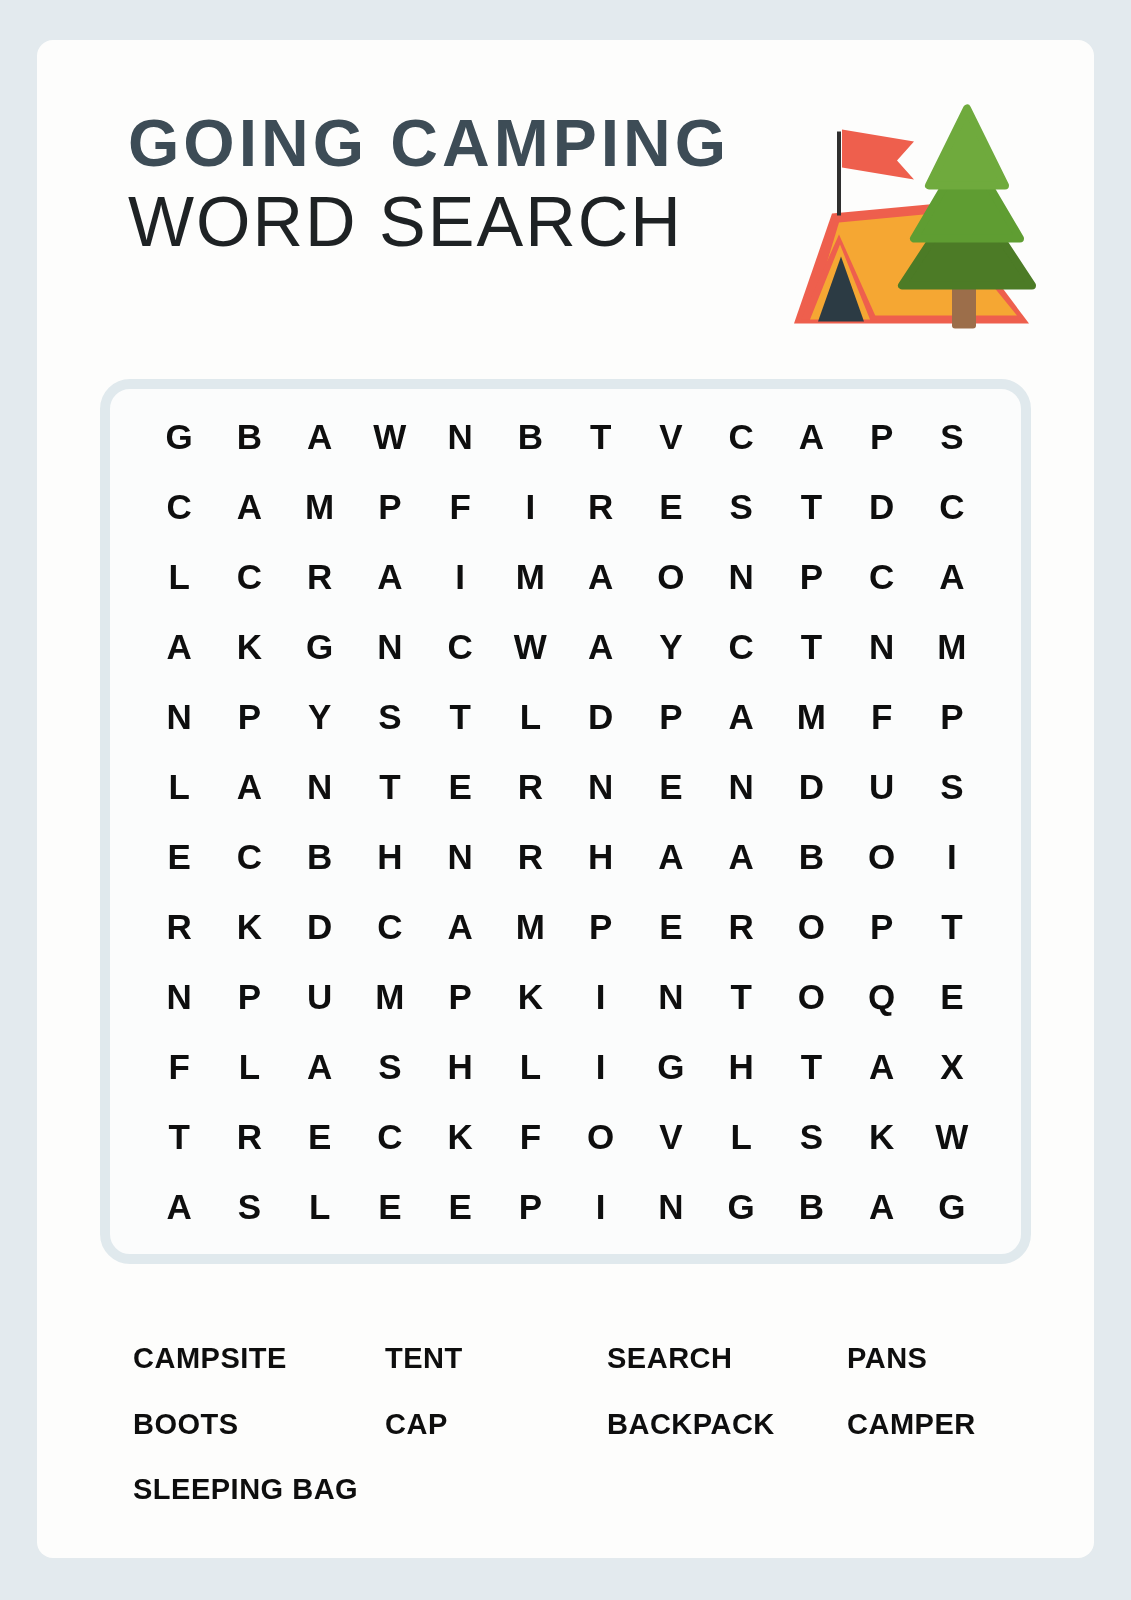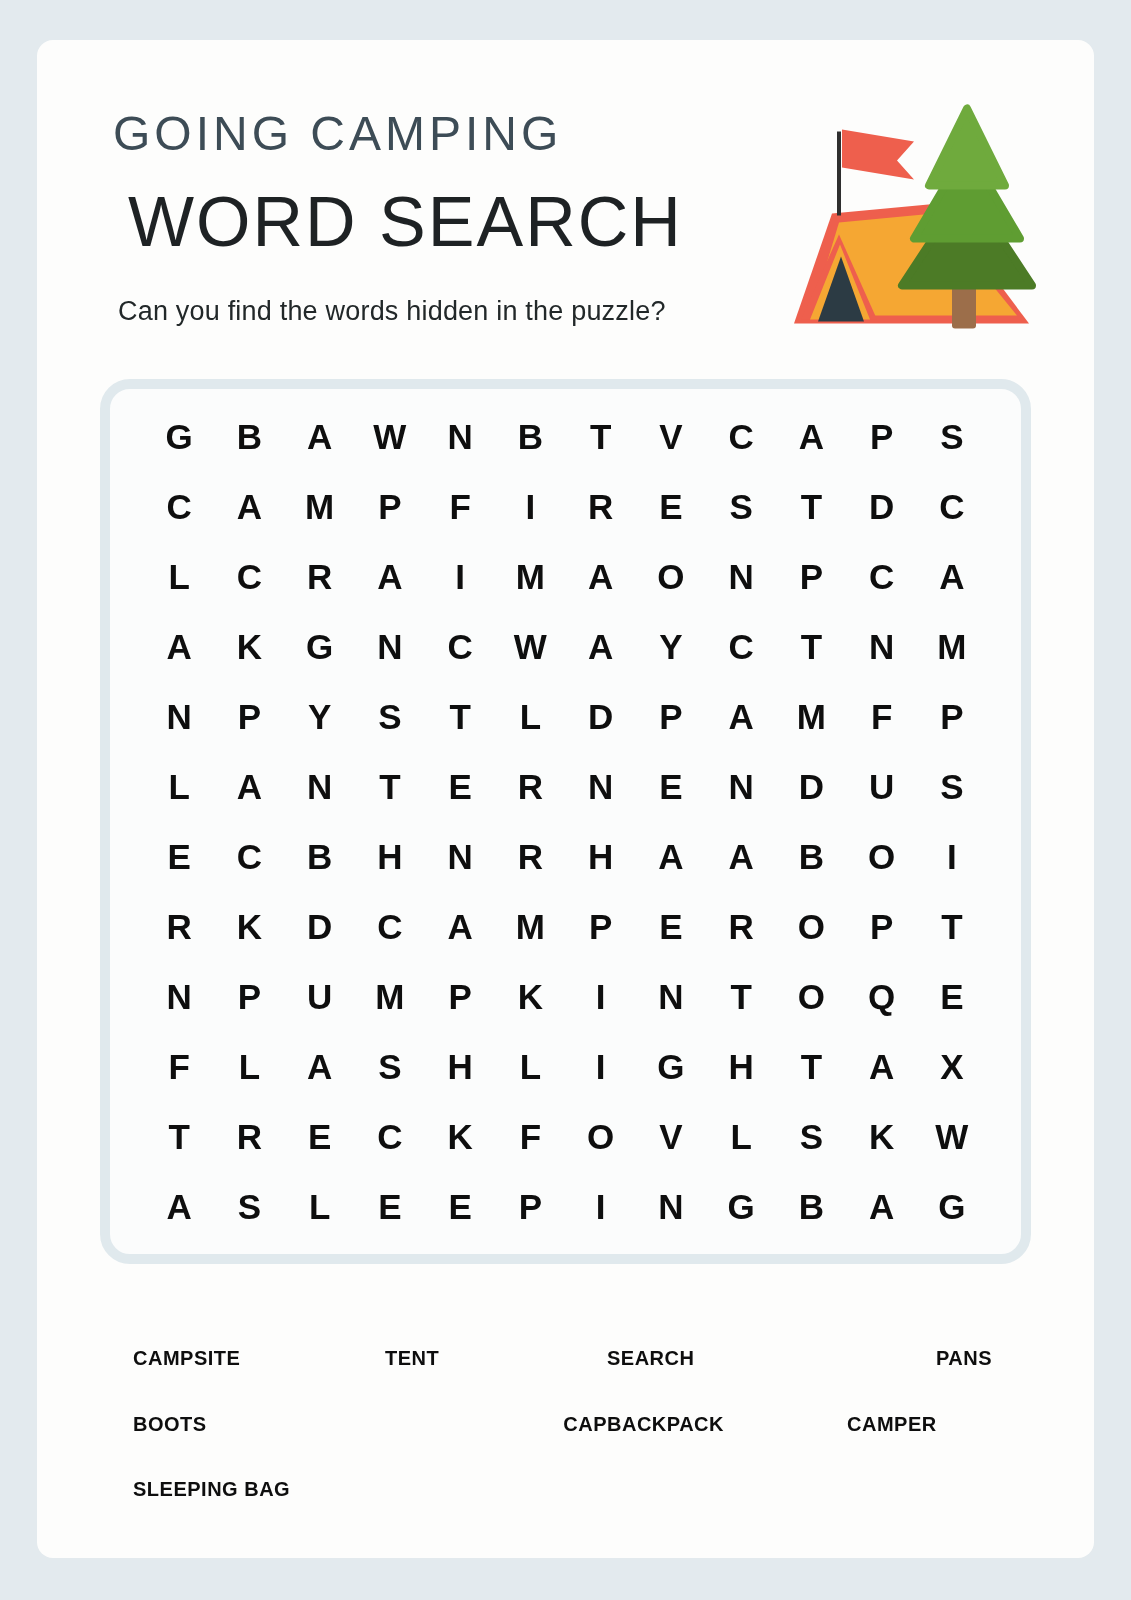--- a/index.html
+++ b/index.html
@@ -13,23 +13,23 @@
   .page {
     position: absolute;
     left: 37px; top: 40px;
     width: 1057px; height: 1518px;
     background: #fdfdfc;
     border-radius: 16px;
   }
   
   .title-line1 {
     position: absolute;
-    left: 76px; top: 70px;
-    font-size: 48px;
-    font-weight: 400;
+    left: 91px; top: 70px;
+    font-size: 66px;
+    font-weight: 700;
     letter-spacing: 4px;
     line-height: 1;
     color: #3d4c56;
     white-space: nowrap;
   }
   .title-line2 {
     position: absolute;
     left: 81px; top: 147px;
     font-size: 70px;
     font-weight: 400;
@@ -80,37 +80,36 @@
   
   .word-list {
     position: absolute;
     left: 96px; top: 1303px;
     width: 859px;
     display: grid;
     grid-template-columns: 252px 222px 240px 1fr;
     grid-auto-rows: 65.5px;
   }
   .word {
-    font-size: 20px;
+    font-size: 29px;
     font-weight: 700;
     letter-spacing: 0.5px;
     line-height: 30px;
     color: #0e0e0e;
     white-space: nowrap;
   }
-  .word.col3 { text-align: right; }
+  .word.col3 { text-align: left; }
 </style>
 </head>
 <body>
 
 <div class="page">
 
   <h1 class="title-line1">GOING CAMPING</h1>
   <h1 class="title-line2">WORD SEARCH</h1>
-  <p class="subtitle">Can you find the words hidden in the puzzle?</p>
 
   <svg class="illustration" viewBox="0 0 250 235" xmlns="http://www.w3.org/2000/svg">
 
     <g>
       <polygon points="43,112 150,102 240,222 5,222" fill="#EE5F4D"></polygon>
       <polygon points="50,121 145,112 228,214 22,214" fill="#F5A733"></polygon>
       <polygon points="50,133 12,218 88,218" fill="#EE5F4D"></polygon>
       <polygon points="51,143 21,218 81,218" fill="#F5A733"></polygon>
       <polygon points="52,155 29,220 75,220" fill="#2C3B44"></polygon>
     </g>

